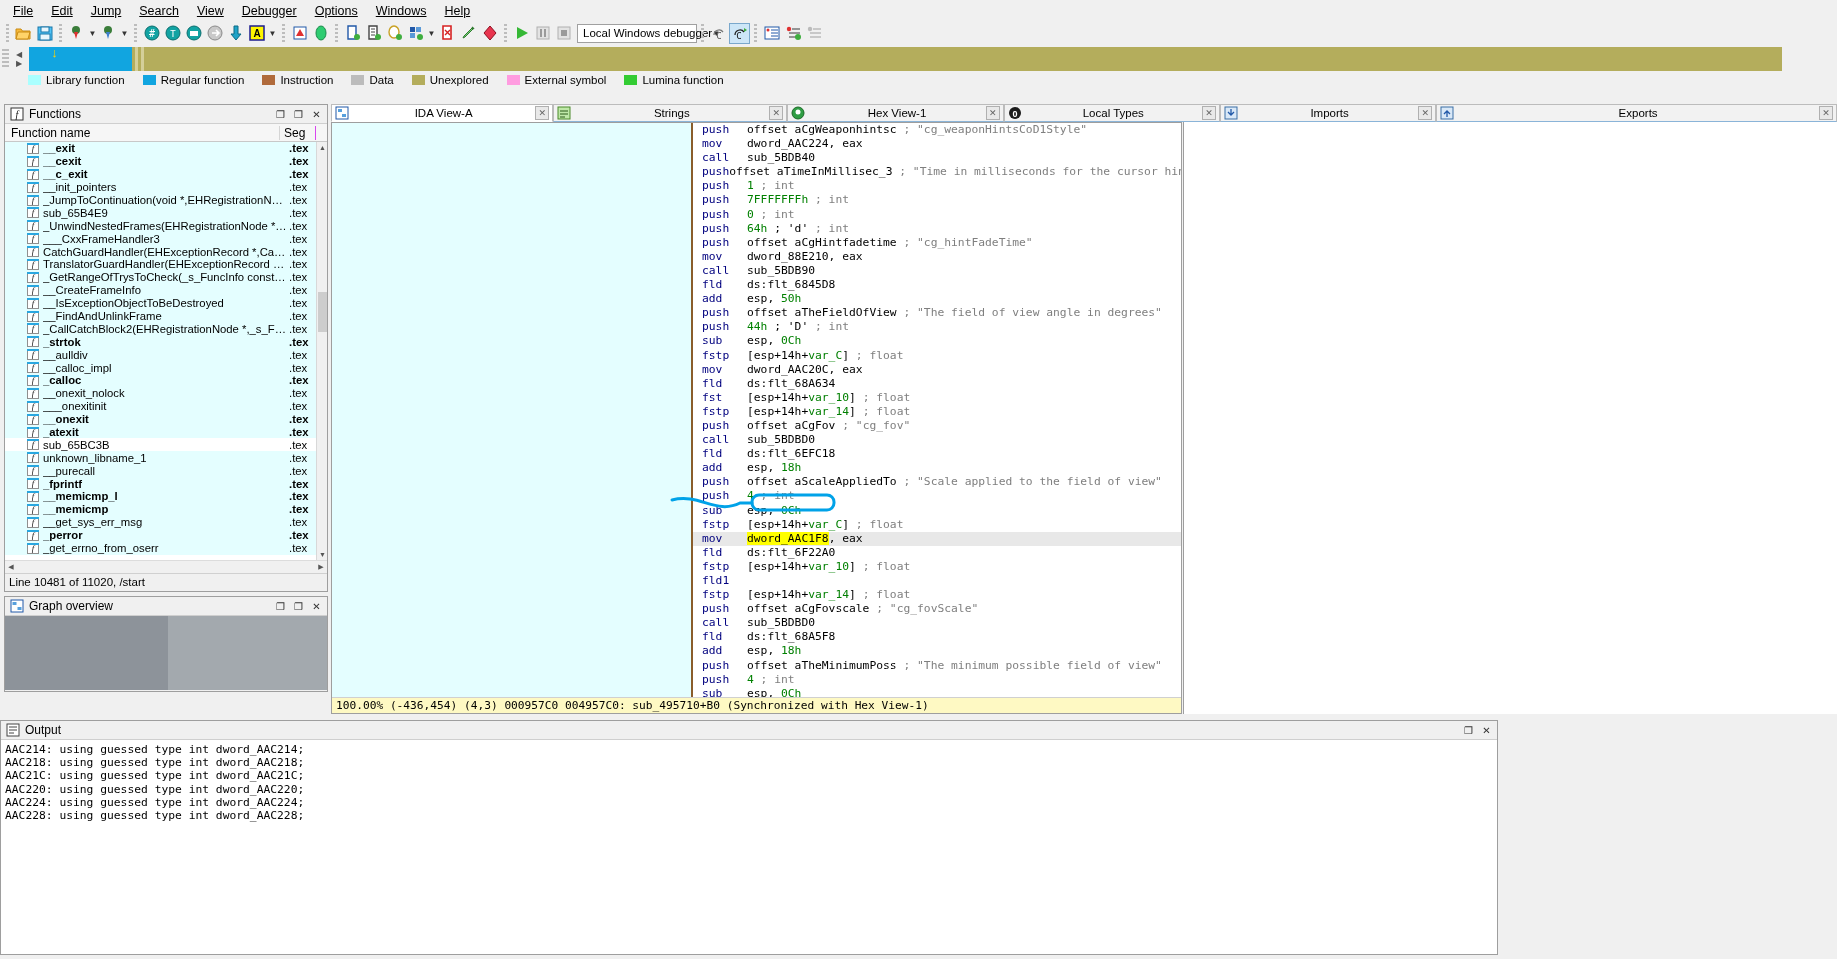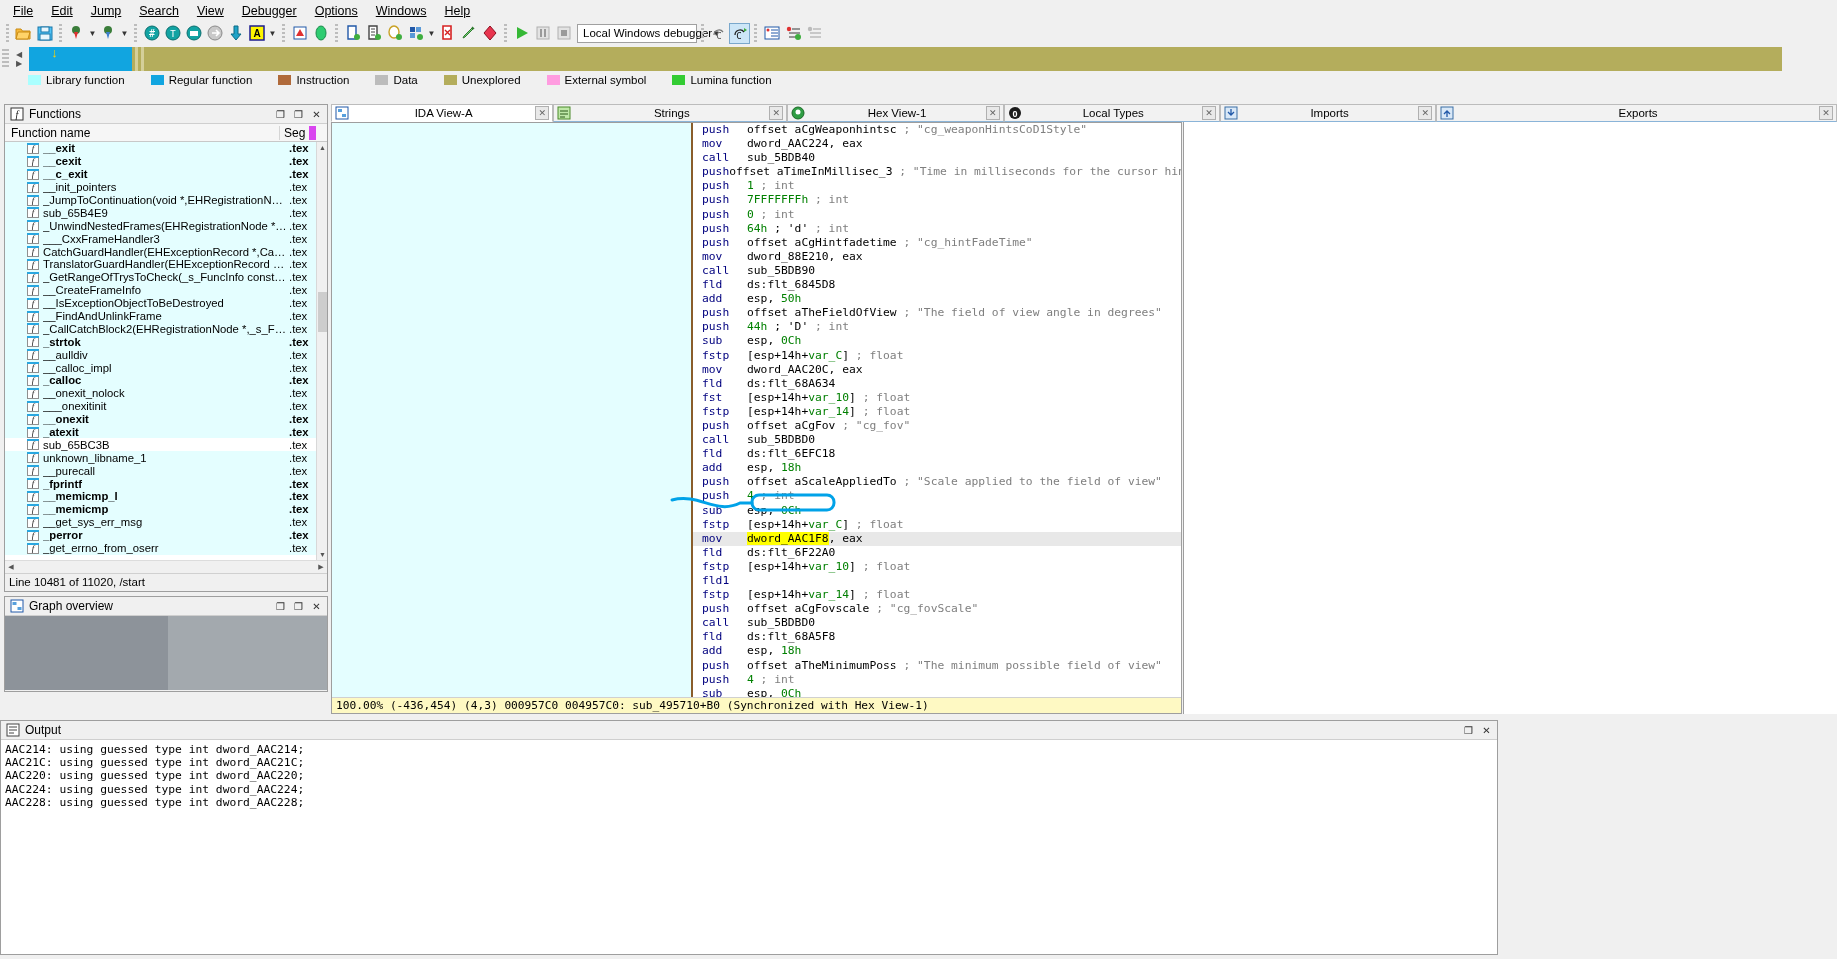--- a/index.html
+++ b/index.html
@@ -86,21 +86,21 @@
     border: 0;
   }
   .nav-seg { height: 24px; }
   .nav-cursor {
     position:absolute; left: 21px; top: 0px; width: 9px; height: 12px;
     color:#ffd400; font-size: 13px; text-align:center; line-height:11px;
   }
 
   
   .legend {
-    height: 16px; display:flex; align-items:center; gap: 12px; padding-left: 28px;
+    height: 16px; display:flex; align-items:center; gap: 4px; padding-left: 28px;
     font-size: 11.5px; background:#f0f0f0;
   }
   .legend-item { display:flex; align-items:center; gap:5px; margin-right: 14px; }
   .legend-sw { width: 13px; height: 10px; display:inline-block; }
 
   
   .tabrow {
     position:absolute; left:331px; top:104px; width: 1506px; height: 18px;
     display:flex; align-items:stretch; background:#f0f0f0;
   }
@@ -133,21 +133,21 @@
   .panel-title .pt-text { flex:1; }
   .panel-title .pt-btn {
     width: 15px; height: 15px; margin-right: 3px; display:flex; align-items:center; justify-content:center;
     font-size: 10px; color:#333;
   }
   .fn-header {
     height: 18px; background:#f6f6f6; border-bottom:1px solid #c8c8c8;
     display:flex; align-items:center; font-size:12px;
   }
   .fn-header .col1 { flex:1; padding-left: 6px; border-right:1px solid #d5d5d5;}
-  .fn-header .col2 { width: 36px; padding-left:4px; border-right:7px solid #d946ef;}
+  .fn-header .col2 { width: 36px; padding-left:4px; border-right:1px solid #d946ef;}
   .fn-header .col3 { width: 11px; }
   .fn-list { background:#fff; overflow:hidden; position:relative; }
   .fn-row {
     height: 12.9px; display:flex; align-items:center; font-size:11.3px;
     background:#e4feff; white-space:nowrap;
   }
   .fn-row.plain { background:#ffffff; }
   .fn-row .ficon {
     width: 12px; height: 11px; margin-left: 22px; margin-right: 4px; flex:none;
     border:1px solid #8f8f8f; background:#fff; position:relative;
@@ -765,20 +765,21 @@
             <rect x="1" y="1" width="12" height="12" fill="#fff" stroke="#444"></rect>
             <path d="M3 4h8M3 7h8M3 10h5" stroke="#444"></path>
           </svg>
       </span>
       <span class="pt-text">Output</span>
       <span class="pt-btn">❐</span>
       <span class="pt-btn">✕</span>
     </div>
     <div class="out-body" id="out-body" style="height:214px;">
         <div class="out-line">AAC214: using guessed type int dword_AAC214;</div>
+        <div class="out-line">AAC218: using guessed type int dword_AAC218;</div>
         <div class="out-line">AAC21C: using guessed type int dword_AAC21C;</div>
         <div class="out-line">AAC220: using guessed type int dword_AAC220;</div>
         <div class="out-line">AAC224: using guessed type int dword_AAC224;</div>
         <div class="out-line">AAC228: using guessed type int dword_AAC228;</div>
       </div>
   </div>
 
   <svg class="annot">
     <rect x="752" y="495" width="82" height="15" fill="none" stroke="#00a2e8" stroke-width="3" rx="7" ry="7"></rect>
     <path d="M672,500 C700,493 716,515 740,503 L752,503" fill="none" stroke="#00a2e8" stroke-width="3" stroke-linecap="round"></path>

